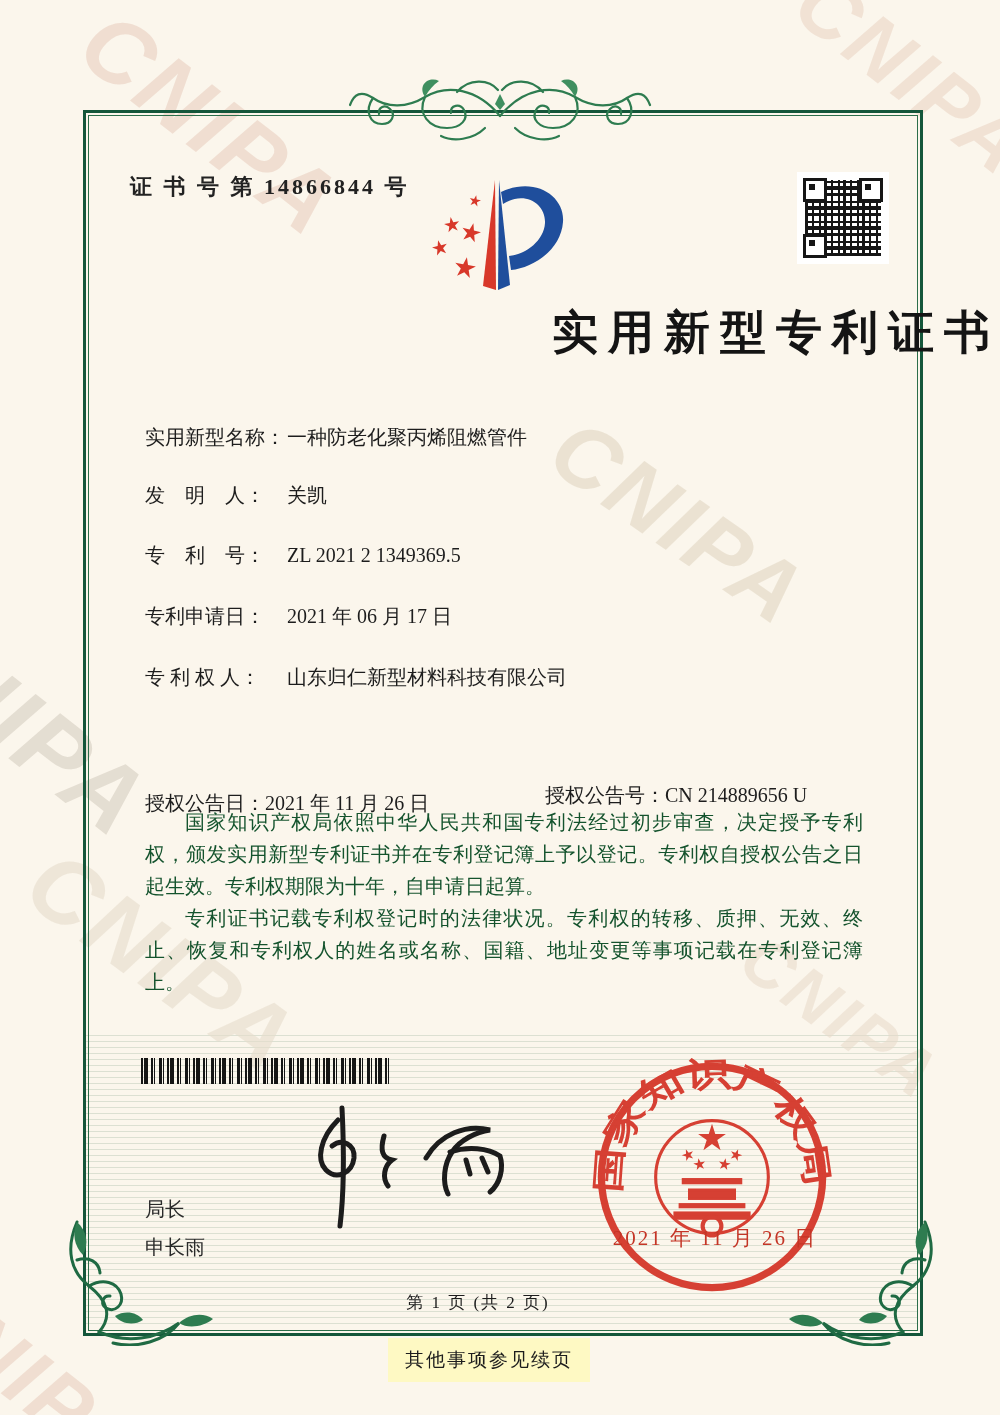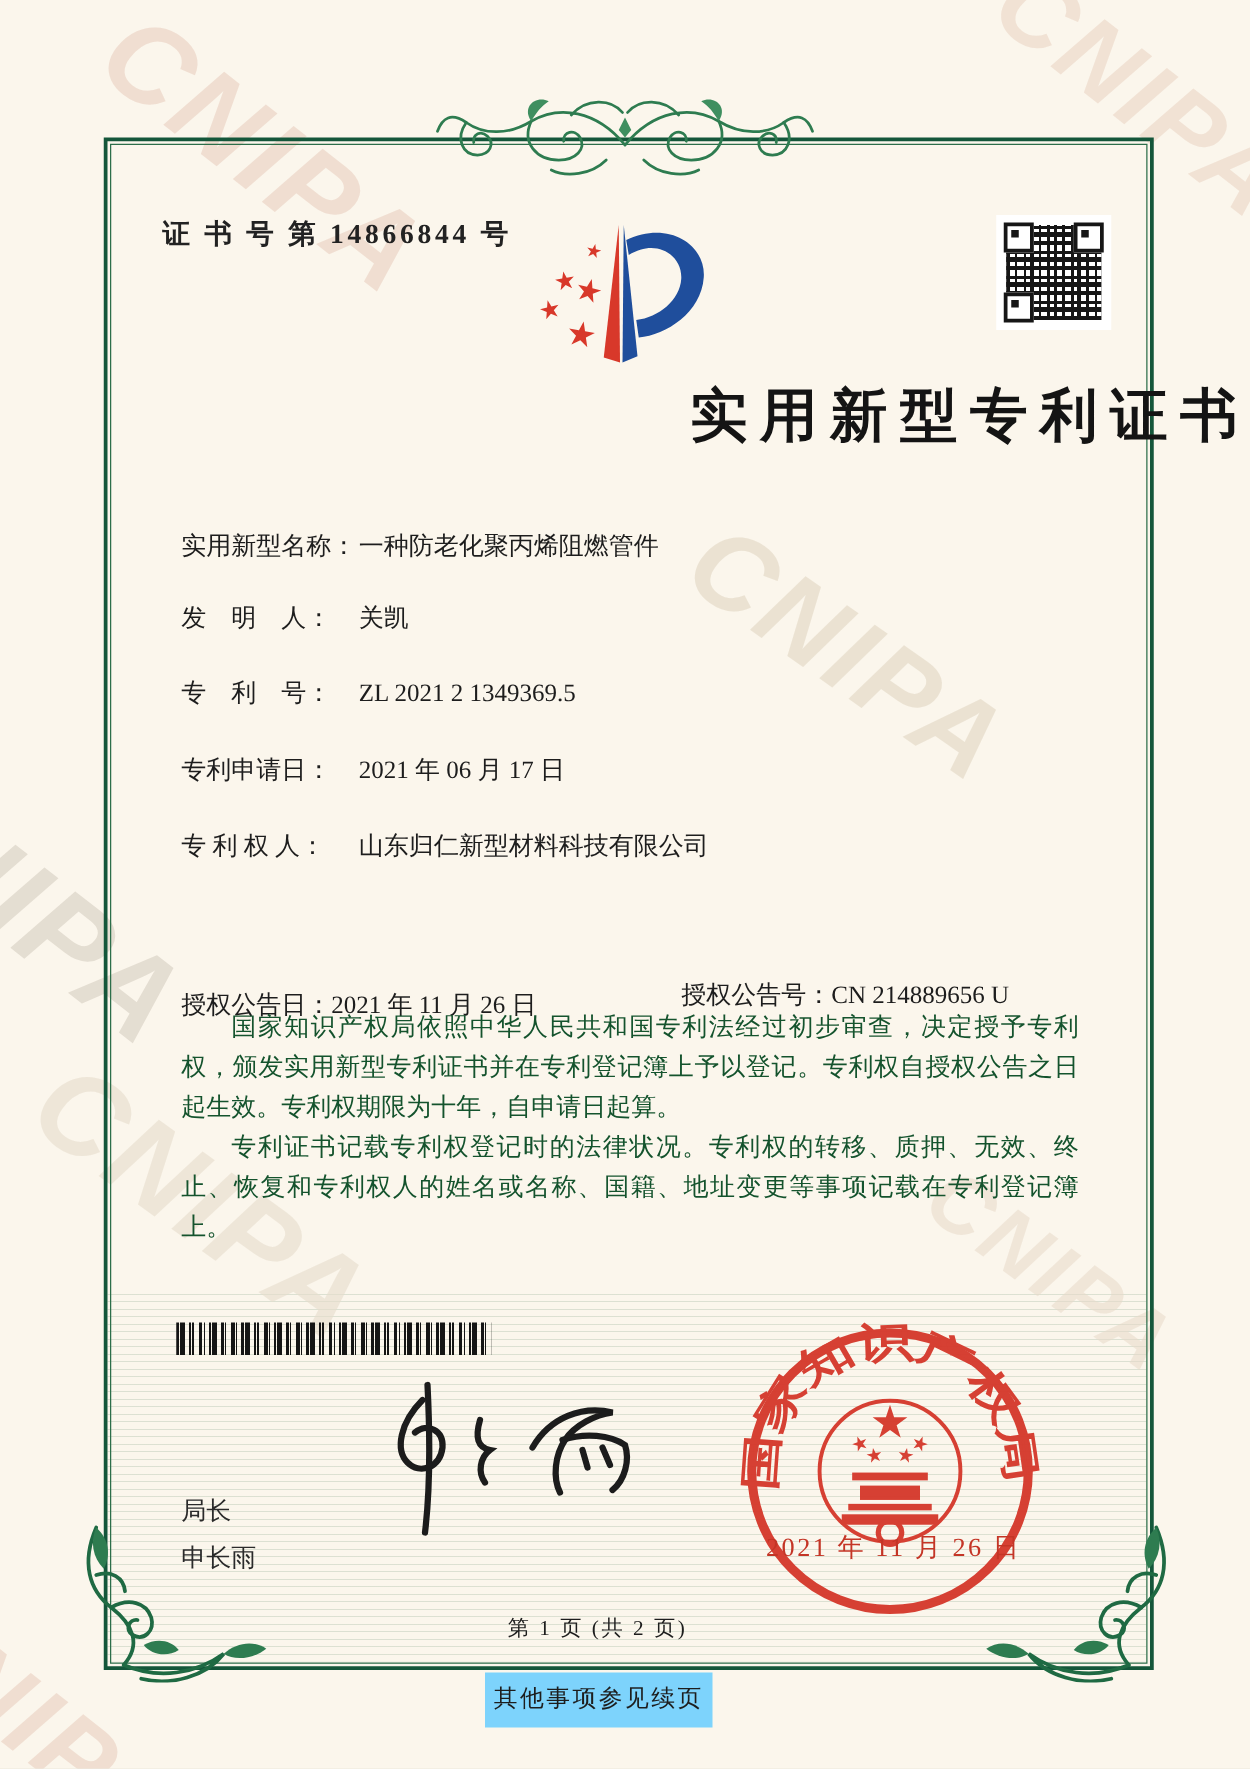--- a/index.html
+++ b/index.html
@@ -79,22 +79,22 @@
   .sig{position:absolute;left:280px;top:1098px;z-index:6;}
   
   .seal{position:absolute;left:592px;top:1057px;z-index:7;opacity:.95;}
   .seal-date{
     position:absolute;left:600px;top:1224px;width:230px;z-index:8;text-align:center;
     color:#c43526;font-size:21px;letter-spacing:2px;
   }
   
   .page-no{position:absolute;left:0;top:1291px;width:956px;z-index:6;text-align:center;font-size:17px;letter-spacing:2px;}
   .note-box{
-    position:absolute;left:388px;top:1338px;width:182px;height:44px;z-index:6;
-    background:#7dd3fc;text-align:center;line-height:44px;font-size:19px;letter-spacing:2px;
+    position:absolute;left:388px;top:1338px;width:202px;height:44px;z-index:6;
+    background:#fef9c3;text-align:center;line-height:44px;font-size:19px;letter-spacing:2px;
   }
 </style>
 </head>
 <body>
 
 <div class="page">
 
   <div class="wm" style="left:125px;top:-10px;font-size:92px;color:rgba(224,188,170,.40);transform:rotate(38deg);">CNIPA</div>
   <div class="wm" style="left:835px;top:-45px;font-size:82px;color:rgba(224,188,170,.35);transform:rotate(38deg);">CNIPA</div>
   <div class="wm" style="left:590px;top:398px;font-size:88px;color:rgba(228,218,200,.70);transform:rotate(35deg);">CNIPA</div>

